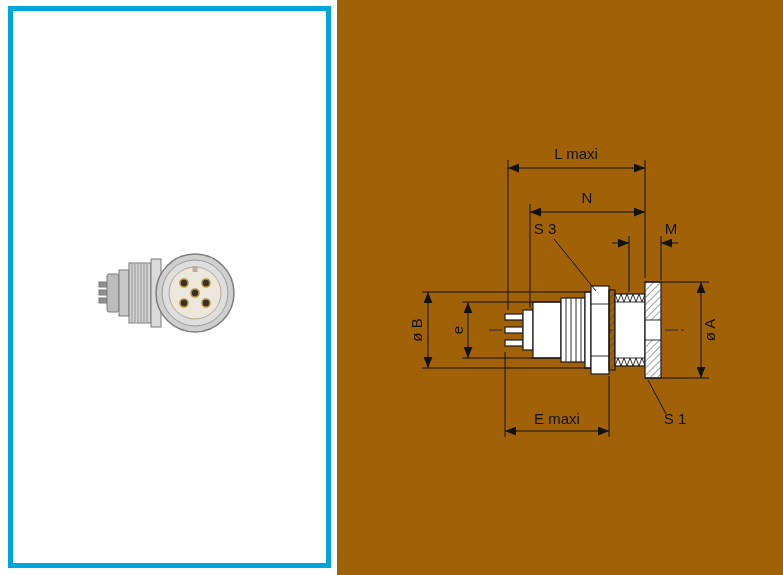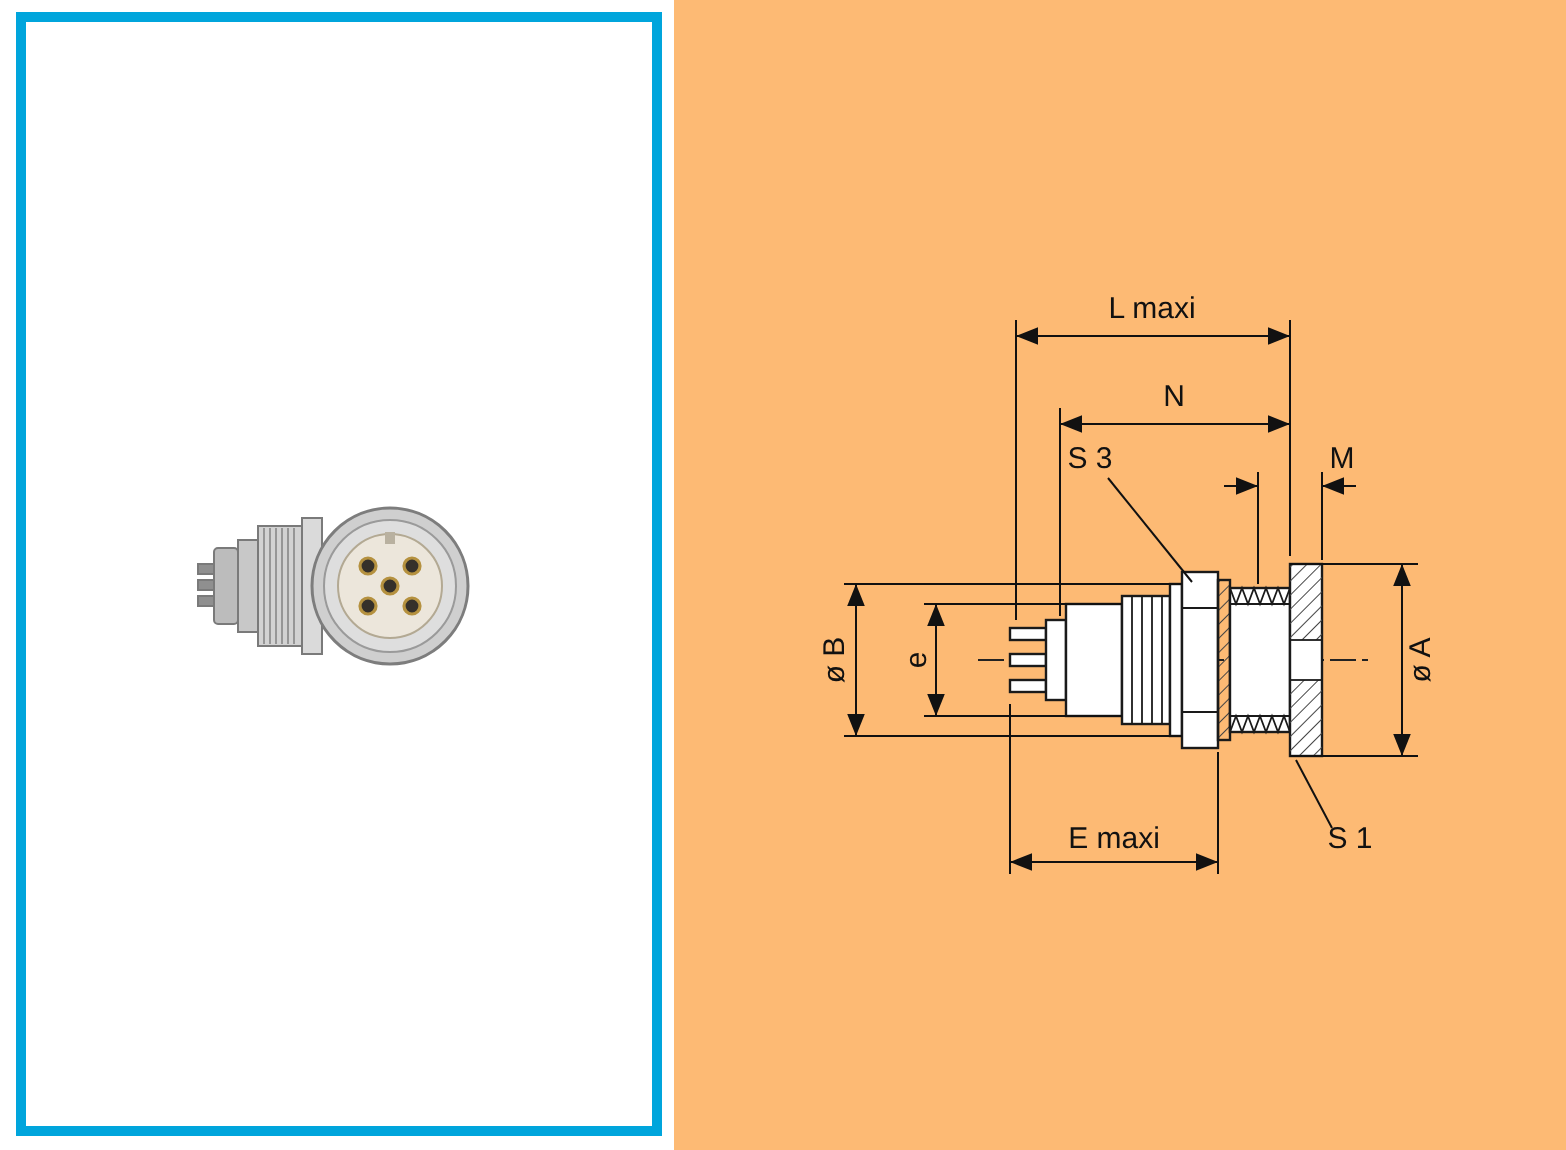--- a/index.html
+++ b/index.html
@@ -3,21 +3,21 @@
 <meta charset="utf-8">
 <style>
   html,body{margin:0;padding:0;}
   body{
     width:783px;height:575px;position:relative;overflow:hidden;
     background:#ffffff;
     font-family:"Liberation Sans",sans-serif;
   }
   .right-region{
     position:absolute;left:337px;top:0;width:446px;height:575px;
-    background:#fdba74;
+    background:#a16207;
   }
   .photo-panel{
     position:absolute;left:8px;top:6px;width:323px;height:562px;
     border:5px solid #00a5dc;background:#ffffff;box-sizing:border-box;
   }
   svg.photo{position:absolute;left:85px;top:234px;}
   svg.tech{position:absolute;left:46px;top:128px;}
   .t{font-family:"Liberation Sans",sans-serif;font-size:15px;fill:#111;}
 </style>
 </head>

